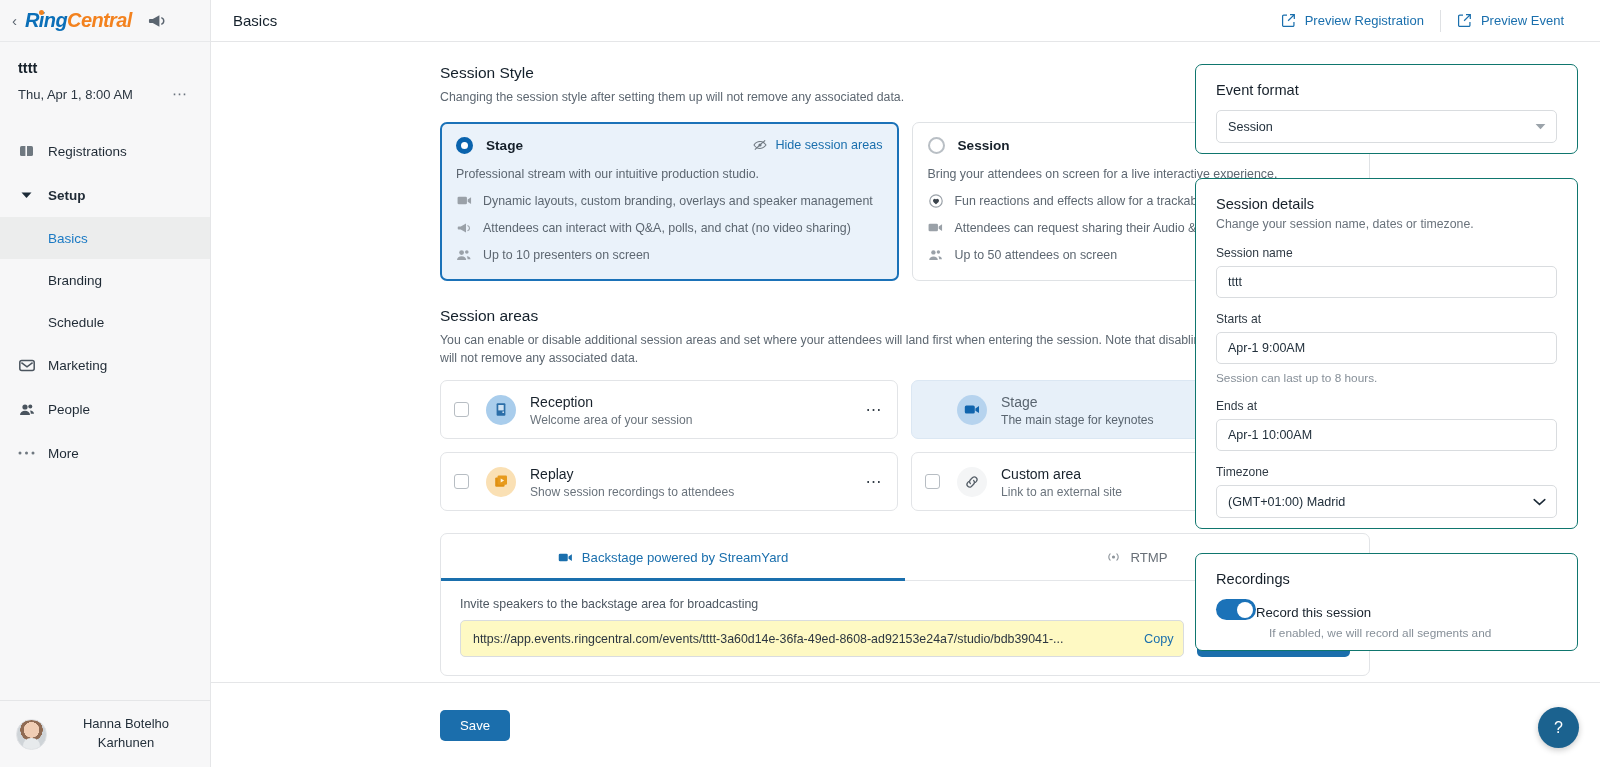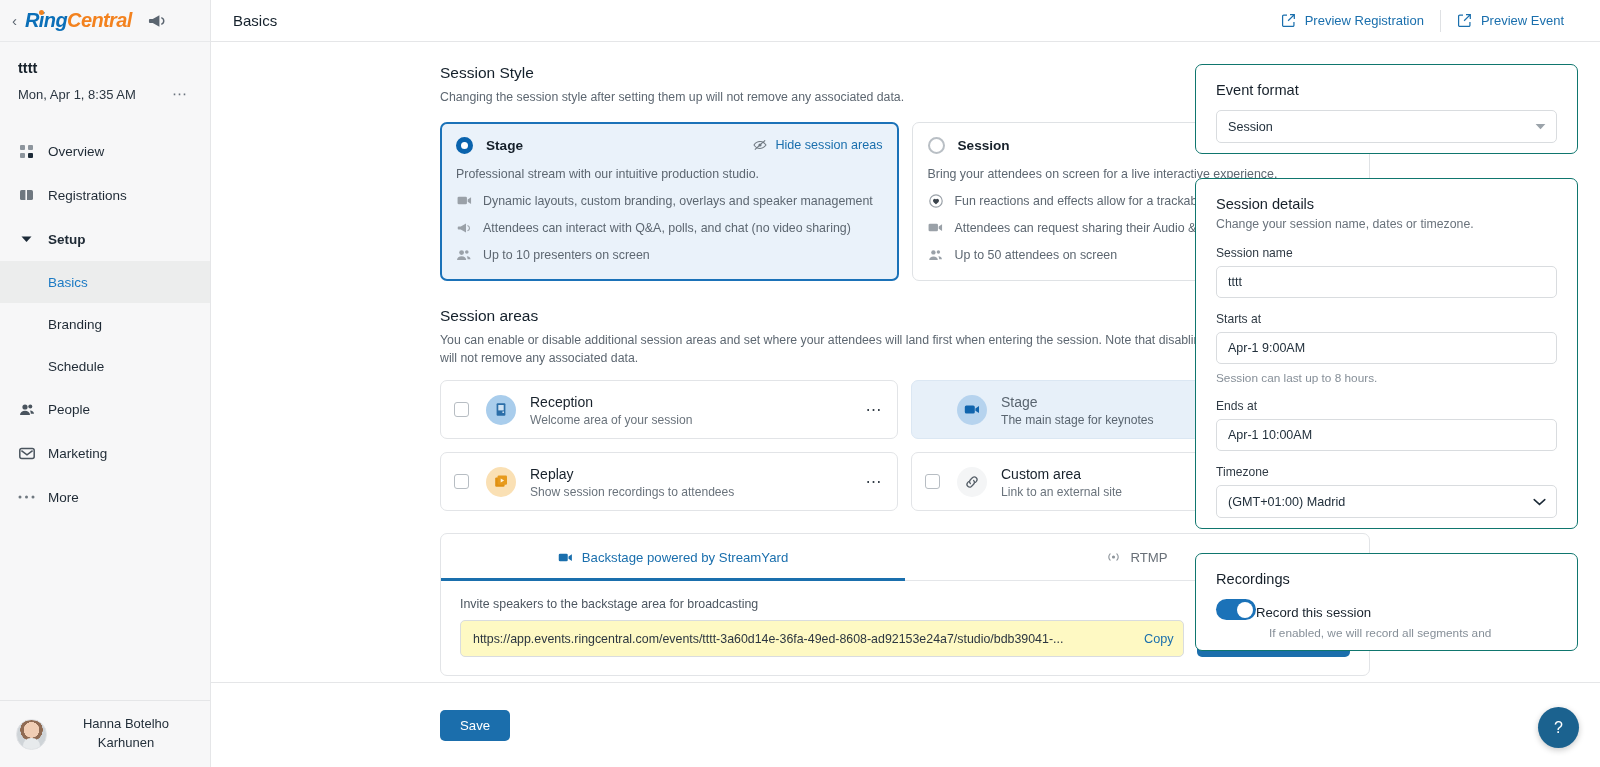--- a/index.html
+++ b/index.html
@@ -211,37 +211,26 @@
         <svg width="19" height="16" viewBox="0 0 20 16">
             <path d="M2 6h3l7-4v12l-7-4H2a1 1 0 0 1-1-1V7a1 1 0 0 1 1-1z" fill="#5b6570"></path>
             <path d="M14 4.5c1.6.6 2.6 1.9 2.6 3.5s-1 2.9-2.6 3.5" stroke="#5b6570" stroke-width="1.5" fill="none"></path>
           </svg>
       </span>
     </div>
 
     <div class="sb-event">
       <div class="sb-event-title">tttt</div>
       <div class="sb-event-row">
-        <span class="sb-event-date">Mon, Apr 1, 8:35 AM</span>
+        <span class="sb-event-date">Thu, Apr 1, 8:00 AM</span>
         <span class="sb-dots">⋯</span>
       </div>
     </div>
 
     <nav class="sb-nav">
-      <div class="nav-item">
-        <span class="ico">
-          <svg width="13" height="13" viewBox="0 0 13 13">
-              <rect x="0" y="0" width="5" height="5" rx="1" fill="#8d959d"></rect>
-              <rect x="8" y="0" width="5" height="5" rx="1" fill="#8d959d"></rect>
-              <rect x="0" y="8" width="5" height="5" rx="1" fill="#8d959d"></rect>
-              <rect x="8" y="8" width="5" height="5" rx="1" fill="#1d2b38"></rect>
-            </svg>
-        </span>
-        <span>Overview</span>
-      </div>
       <div class="nav-item">
         <span class="ico">
           <svg width="15" height="14" viewBox="0 0 15 14">
               <rect x="1" y="2" width="13" height="10" rx="1.6" fill="#6f7880"></rect>
               <rect x="6.4" y="2" width="1.6" height="10" fill="#f7f7f8"></rect>
             </svg>
         </span>
         <span>Registrations</span>
       </div>
       <div class="nav-item group">
@@ -253,40 +242,40 @@
         <span>Setup</span>
       </div>
       <div class="nav-sub active">
         <span>Basics</span>
       </div>
       <div class="nav-sub">
         <span>Branding</span>
       </div>
       <div class="nav-sub">
         <span>Schedule</span>
+      </div>
+      <div class="nav-item">
+        <span class="ico">
+          <svg width="16" height="13" viewBox="0 0 16 13">
+              <rect x="0.8" y="1.6" width="14.4" height="10" rx="2" fill="none" stroke="#4a545e" stroke-width="1.5"></rect>
+              <path d="M2.4 3.6l5.6 4.2 5.6-4.2" fill="none" stroke="#4a545e" stroke-width="1.5"></path>
+            </svg>
+        </span>
+        <span>Marketing</span>
       </div>
       <div class="nav-item">
         <span class="ico">
           <svg width="16" height="13" viewBox="0 0 16 13">
               <circle cx="6" cy="4" r="2.6" fill="#4a545e"></circle>
               <circle cx="11.3" cy="3.4" r="2" fill="#4a545e"></circle>
               <path d="M1 12c0-2.6 2.2-4.2 5-4.2S11 9.4 11 12z" fill="#4a545e"></path>
               <path d="M11 7.6c2.3 0 4 1.3 4 3.2h-3.2c0-1.2-.3-2.3-.8-3.2z" fill="#4a545e"></path>
             </svg>
         </span>
         <span>People</span>
-      </div>
-      <div class="nav-item">
-        <span class="ico">
-          <svg width="16" height="13" viewBox="0 0 16 13">
-              <rect x="0.8" y="1.6" width="14.4" height="10" rx="2" fill="none" stroke="#4a545e" stroke-width="1.5"></rect>
-              <path d="M2.4 3.6l5.6 4.2 5.6-4.2" fill="none" stroke="#4a545e" stroke-width="1.5"></path>
-            </svg>
-        </span>
-        <span>Marketing</span>
       </div>
       <div class="nav-item">
         <span class="ico">
           <svg width="17" height="6" viewBox="0 0 17 6">
               <circle cx="2" cy="3" r="1.5" fill="#6f7880"></circle>
               <circle cx="8.5" cy="3" r="1.5" fill="#6f7880"></circle>
               <circle cx="15" cy="3" r="1.5" fill="#6f7880"></circle>
             </svg>
         </span>
         <span>More</span>

